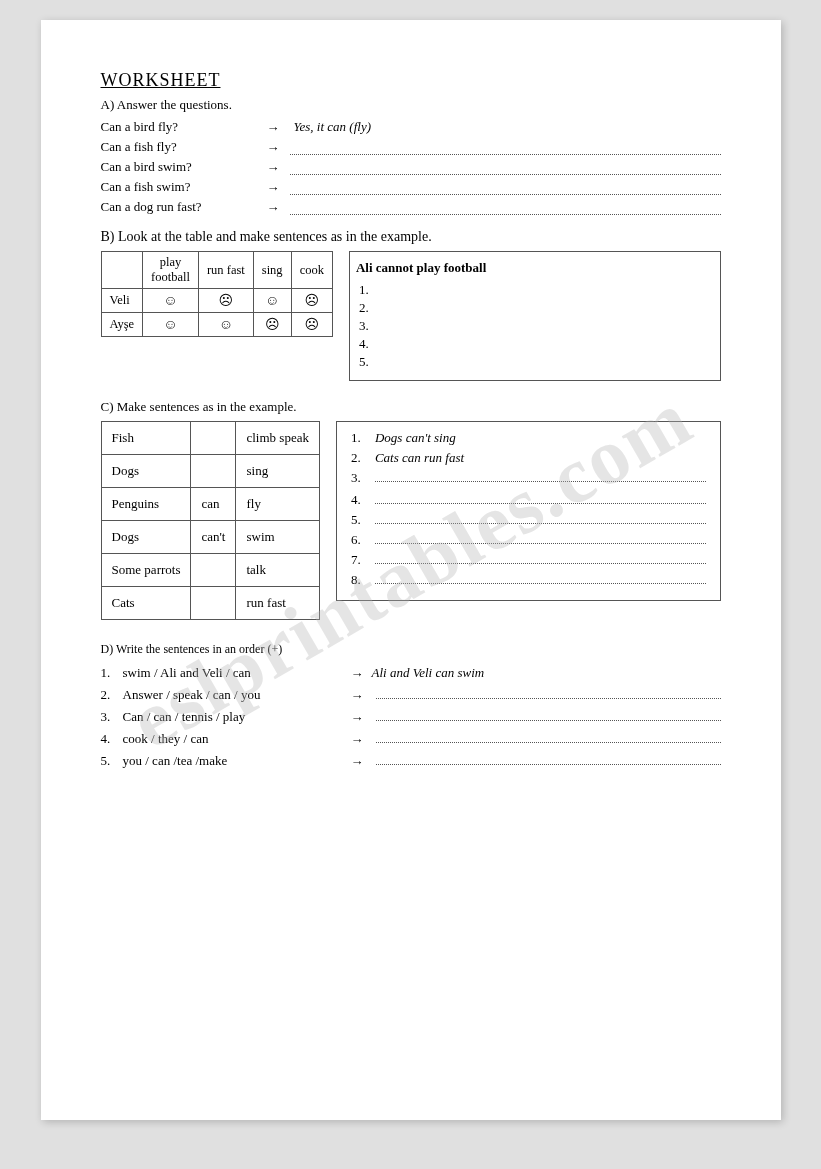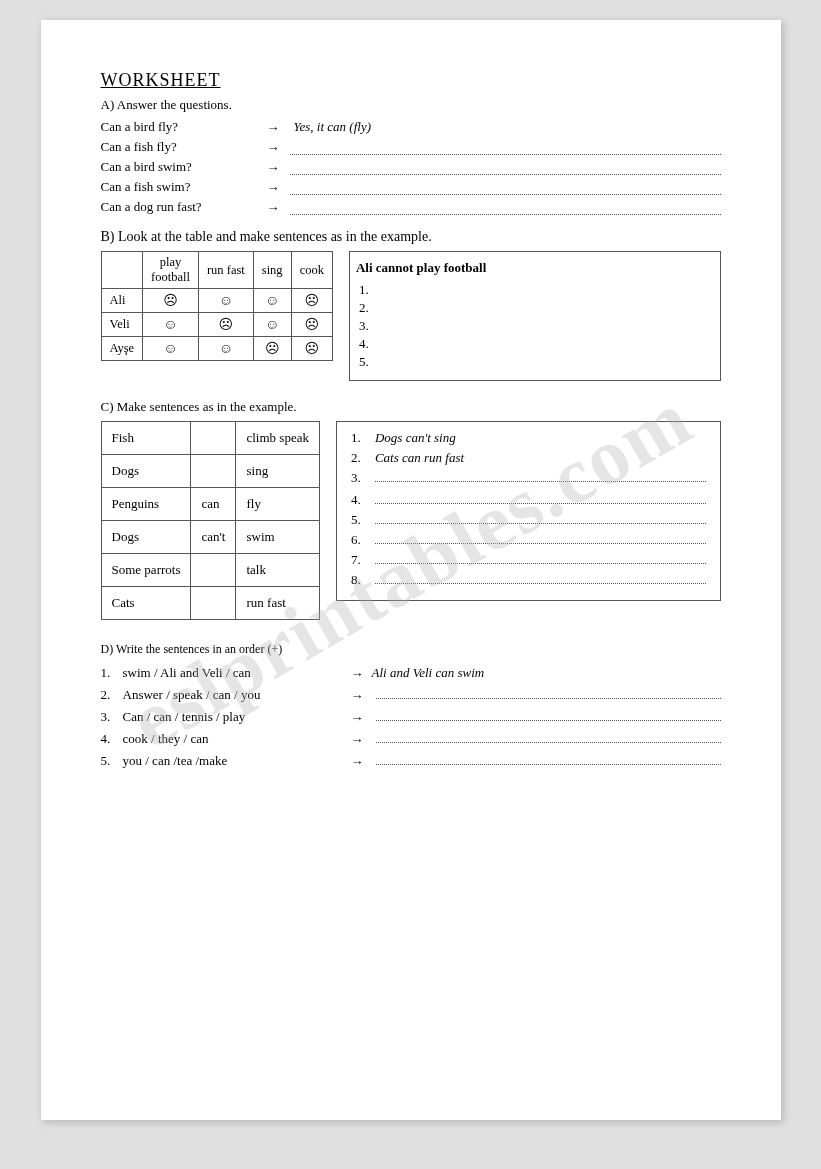--- a/index.html
+++ b/index.html
@@ -228,27 +228,20 @@
     <div class="section-b-content">
       <div class="table-container">
         <table class="main-table">
           <tbody>
               <tr>
             <td></td>
             <td>play<br>football</td>
             <td>run fast</td>
             <td>sing</td>
             <td>cook</td>
-          </tr>
-          <tr>
-            <td>Ali</td>
-            <td><span class="sad">☹</span></td>
-            <td><span class="smile">☺</span></td>
-            <td><span class="smile">☺</span></td>
-            <td><span class="sad">☹</span></td>
           </tr>
           <tr>
             <td>Veli</td>
             <td><span class="smile">☺</span></td>
             <td><span class="sad">☹</span></td>
             <td><span class="smile">☺</span></td>
             <td><span class="sad">☹</span></td>
           </tr>
           <tr>
             <td>Ayşe</td>

